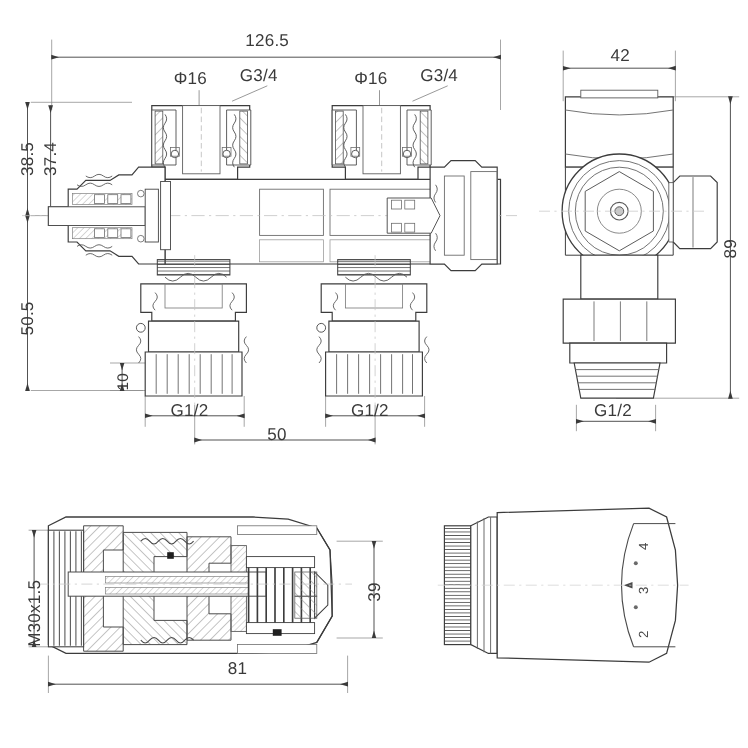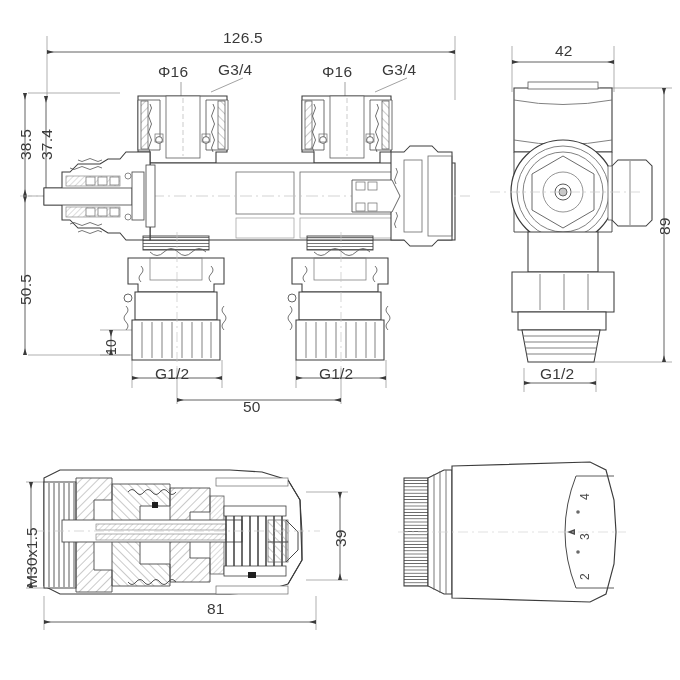--- a/index.html
+++ b/index.html
@@ -470,21 +470,21 @@
 <div class="dimtext" style="left:218px;top:62px;">G3/4</div>
 
 <div class="dimtext" style="left:322px;top:64px;">Φ16</div>
 
 <div class="dimtext" style="left:382px;top:62px;">G3/4</div>
 
 <div class="dimtext" style="left:155px;top:366px;">G1/2</div>
 
 <div class="dimtext" style="left:319px;top:366px;">G1/2</div>
 
-<div class="dimtext" style="left:243px;top:399px;text-align:center;">50</div>
+<div class="dimtext" style="left:243px;top:388px;text-align:center;">50</div>
 
 <div class="dimtext" style="left:555px;top:43px;">42</div>
 
 <div class="dimtext rot" style="left:657px;top:235px;">89</div>
 
 <div class="dimtext" style="left:540px;top:366px;">G1/2</div>
 
 <div class="dimtext rot" style="left:24px;top:588px;">M30x1.5</div>
 
 <div class="dimtext" style="left:170px;top:601px;margin-left:37px;">81</div>

